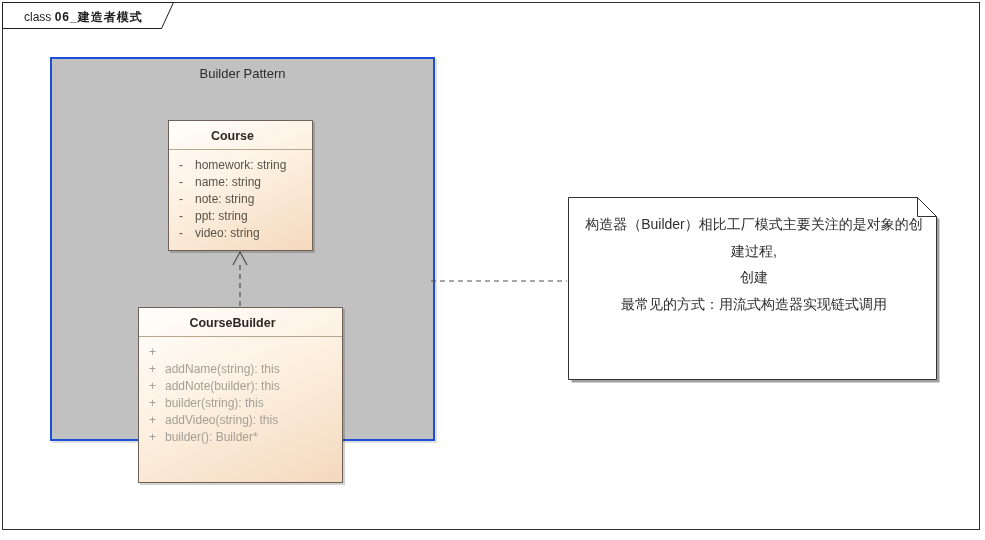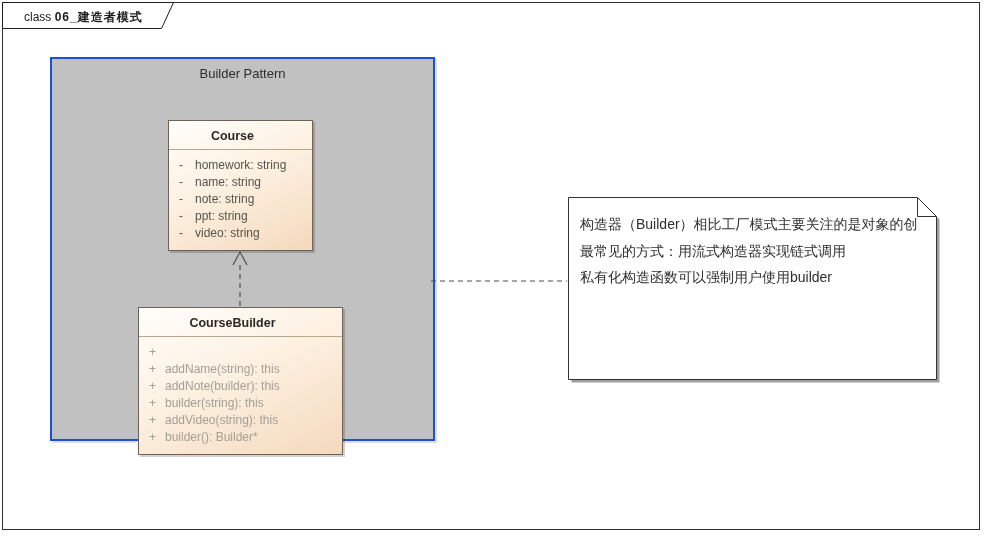--- a/index.html
+++ b/index.html
@@ -30,37 +30,37 @@
   }
   
   .uml-class {
     position:absolute; box-sizing:border-box;
     border:1px solid var(--class-border,#6e6258);
     background:linear-gradient(155deg, var(--class-grad-top,#fffefb) 0%,
                var(--class-grad-mid,#fdf1e2) 45%, var(--class-grad-bottom,#f4d9bd) 100%);
     box-shadow:2px 2px 0 rgba(0,0,0,0.18);
   }
   .class-course { left:168px; top:120px; width:145px; height:131px; }
-  .class-builder { left:138px; top:307px; width:205px; height:148px; }
+  .class-builder { left:138px; top:307px; width:205px; height:176px; }
   .uml-class .cls-header {
     text-align:center; font-weight:bold; font-size:12.5px; color:#2c2824;
     padding:8px 20px 6px 4px; border-bottom:1px solid #b9a68e;
   }
   .members { padding:7px 6px 0 10px; font-size:12px; line-height:17px; }
   .member-row { display:flex; white-space:nowrap; }
   .member-row .vis { width:16px; flex:0 0 16px; }
   .attrs .member-row { color:var(--attr-color,#57534a); }
   .methods .member-row { color:var(--method-color,#a49e95); }
   
   .note-svg { position:absolute; left:568px; top:197px; }
   .note-text {
     position:absolute; left:580px; top:211px; width:348px;
     font-size:14px; line-height:26.5px; color:var(--note-text,#2f2f2f);
   }
-  .note-text div { white-space:nowrap; }
+  .note-text div { white-space:nowrap;text-align:center; }
   
   .connectors { position:absolute; left:0; top:0; width:985px; height:540px; pointer-events:none; }
 </style>
 </head>
 <body>
 
 <div class="page-border"></div>
 
 <div class="frame-label">
   <svg width="176" height="28">
@@ -128,22 +128,23 @@
   </div>
 </div>
 
 <svg class="note-svg" width="376" height="190">
   <path d="M0.5,0.5 H349.5 L368.5,19.5 V182.5 H0.5 Z" transform="translate(3,3)" fill="#9f9f9f" stroke="none"></path>
   <path d="M0.5,0.5 H349.5 L368.5,19.5 V182.5 H0.5 Z" fill="#ffffff" stroke="#333333"></path>
   <path d="M349.5,0.5 V19.5 H368.5" fill="none" stroke="#333333"></path>
 </svg>
 <div class="note-text">
   <div>构造器（Builder）相比工厂模式主要关注的是对象的创</div>
+  <div>建过程,</div>
+  <div>创建</div>
   <div>最常见的方式：用流式构造器实现链式调用</div>
-  <div>私有化构造函数可以强制用户使用builder</div>
 </div>
 
 <svg class="connectors">
   <g>
     <line x1="240" y1="306" x2="240" y2="262" stroke="#4f4f4f" stroke-width="1.2" stroke-dasharray="5,4"></line>
     <polyline points="233,265 240,252 247,265" fill="none" stroke="#4f4f4f" stroke-width="1.2"></polyline>
   </g>
   <g>
     <line x1="431" y1="281" x2="567" y2="281" stroke="#4f4f4f" stroke-width="1.2" stroke-dasharray="5,4"></line>
   </g>

